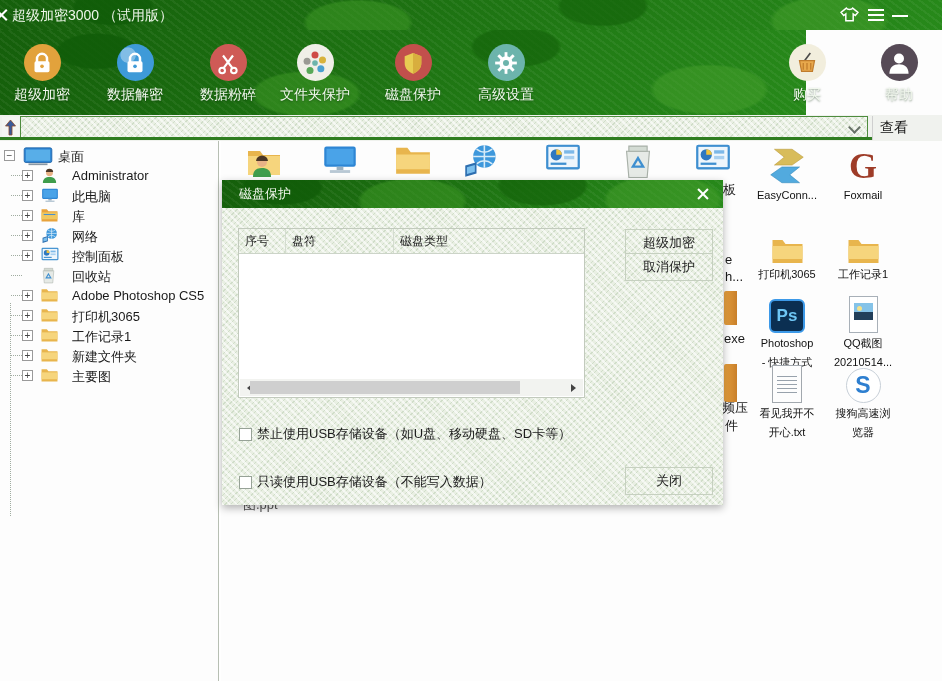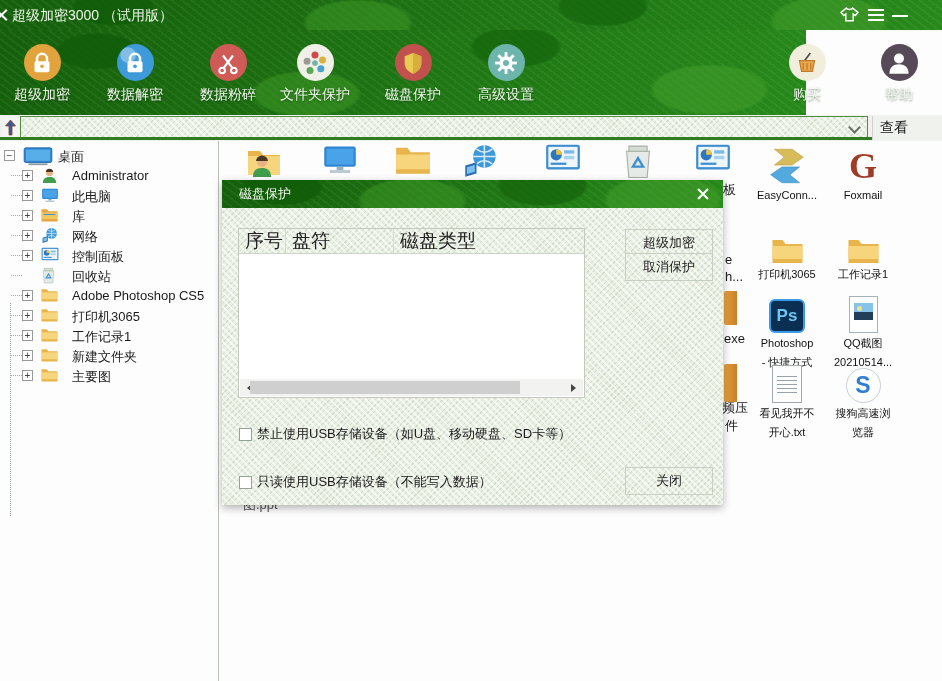--- a/index.html
+++ b/index.html
@@ -76,21 +76,21 @@
   .sliver{position:absolute;width:13px;background:linear-gradient(90deg,#e8a23f,#c87f2a);border-radius:2px 0 0 2px;}
   
   .dialog{position:absolute;left:222px;top:180px;width:501px;height:325px;z-index:20;box-shadow:0 3px 8px rgba(0,0,0,.3);}
   .dlg-title{position:absolute;left:0;top:0;width:501px;height:28px;}
   .dlg-title-text{position:absolute;left:17px;top:0;line-height:28px;color:#f2f8ee;font-size:13px;}
   .dlg-close{position:absolute;right:12px;top:6px;width:16px;height:16px;cursor:pointer;}
   .dlg-close::before,.dlg-close::after{content:"";position:absolute;left:1px;top:7px;width:14px;height:2px;background:#fff;}
   .dlg-close::before{transform:rotate(45deg);} .dlg-close::after{transform:rotate(-45deg);}
   .dlg-body{position:absolute;left:0;top:28px;width:501px;height:297px;}
   .dtable{position:absolute;left:16px;top:20px;width:347px;height:170px;background:#fff;border:1px solid #c2cabd;box-sizing:border-box;}
-  .dthead{position:absolute;left:0;top:0;right:0;height:24px;border-bottom:1px solid #ccd4c8;display:flex;font-size:19px;color:#222;justify-content:space-between;}
+  .dthead{position:absolute;left:0;top:0;right:0;height:24px;border-bottom:1px solid #ccd4c8;display:flex;font-size:12px;color:#222;justify-content:space-between;}
   .dthead span{display:block;line-height:24px;padding-left:6px;box-sizing:border-box;border-right:1px solid #d4dcd0;}
   .col1{width:47px;} .col2{width:108px;} .col3{flex:1;border-right:none !important;}
   .dhscroll{position:absolute;left:1px;right:1px;bottom:1px;height:17px;background:#f2f3f0;display:flex;align-items:center;}
   .sb-left{width:0;height:0;border:4px solid transparent;border-right:5px solid #444;margin-left:3px;cursor:pointer;}
   .sb-right{width:0;height:0;border:4px solid transparent;border-left:5px solid #444;margin-left:auto;margin-right:3px;cursor:pointer;}
   .sb-thumb{position:absolute;left:10px;top:2px;width:270px;height:13px;background:#cfcfcf;cursor:grab;}
   .dlg-btn{position:absolute;left:403px;width:88px;height:28px;border:1px solid #c6d0c0;box-sizing:border-box;
     font-size:13px;color:#222;text-align:center;line-height:26px;cursor:pointer;}
   .cbrow{position:absolute;left:17px;height:16px;display:flex;align-items:center;cursor:pointer;}
   .cb{width:13px;height:13px;background:#fff;border:1px solid #97a297;box-sizing:border-box;margin-right:5px;cursor:pointer;}

